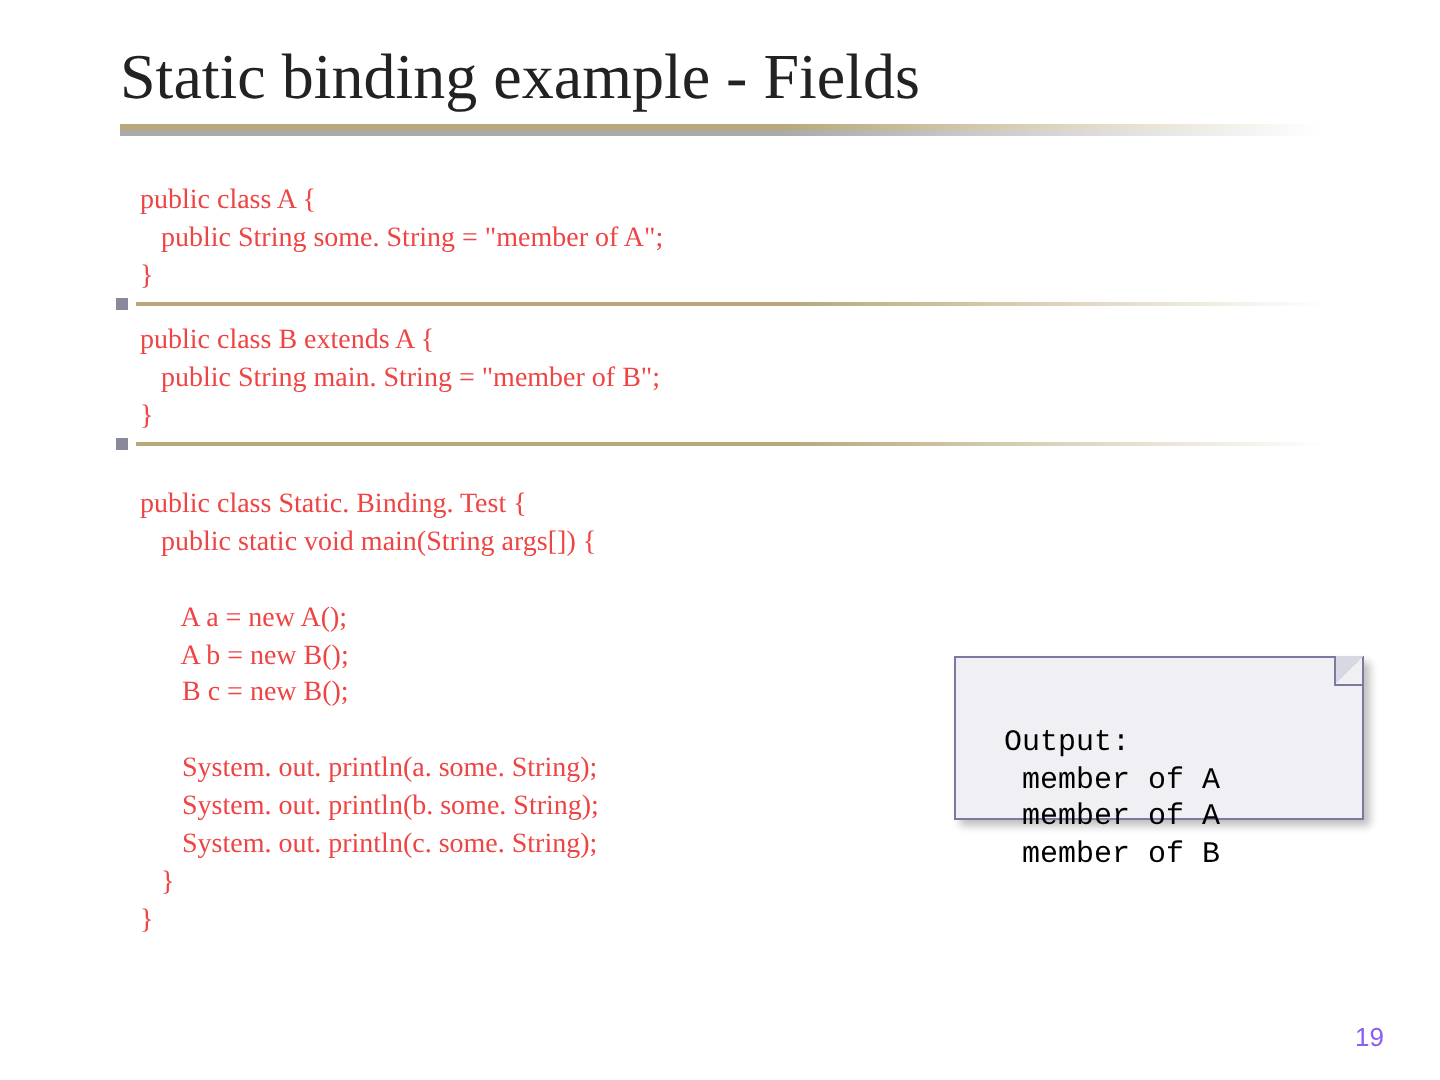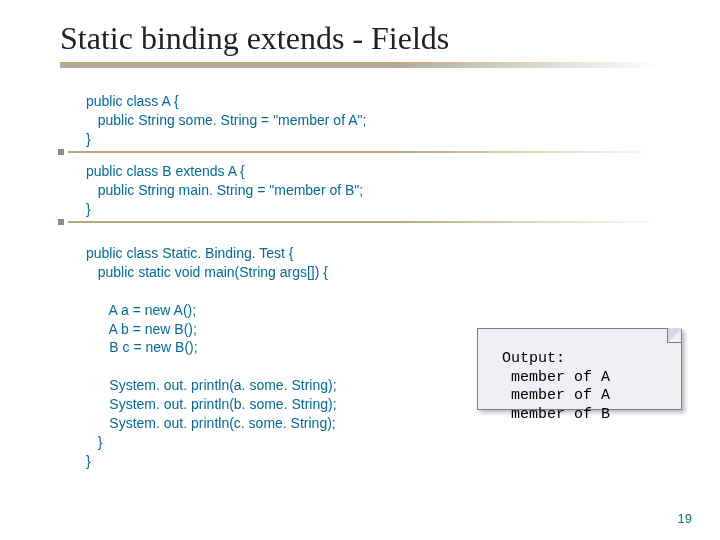--- a/index.html
+++ b/index.html
@@ -33,26 +33,25 @@
     background: linear-gradient(to right, #b8a87a 0%, #b8a87a 55%, rgba(184,168,122,0) 100%);
   }
   .title-underline .shadow {
     width: 100%;
     height: 3px;
     background: linear-gradient(to right, #aaa 0%, #aaa 55%, rgba(170,170,170,0) 100%);
   }
   .code-block {
     position: absolute;
     left: 70px;
-    font-family: Liberation Sans, sans-serif;
+    font-family: Liberation Serif, serif;
     font-size: 14px;
     line-height: 1.35;
     white-space: pre;
-    color: #0369a1;
-    margin-left: 16px;
+    color: #ef4444;
   }
   .code-a { top: 92px; }
   .code-b { top: 162px; }
   .code-main { top: 244px; }
   .bullet-row {
     position: absolute;
     left: 58px;
     width: 605px;
     height: 3px;
   }
@@ -78,47 +77,47 @@
     right: 38px;
     top: 328px;
     width: 205px;
     height: 82px;
     border: 1px solid #7a7aa0;
     background: #f0f0f4;
     box-shadow: 3px 3px 4px rgba(0,0,0,0.25);
     font-family: "Courier New", monospace;
     font-size: 15px;
     line-height: 1.25;
-    padding: 2px 6px 6px 6px;
+    padding: 15px 6px 6px 6px;
     box-sizing: border-box;
     white-space: pre;
   }
   .output-box .corner {
     position: absolute;
     right: -1px; top: -1px;
     width: 14px; height: 14px;
     background:
       linear-gradient(135deg, #d8d8e2 0 50%, transparent 50% 100%);
     border-left: 1px solid #7a7aa0;
     border-bottom: 1px solid #7a7aa0;
   }
   .page-num {
     position: absolute;
     right: 28px;
     bottom: 14px;
     font-size: 13px;
-    color: #0f766e;
+    color: #8b5cf6;
     font-family: Arial, sans-serif;
     text-align: right;
   }
 </style>
 </head>
 <body>
 
-<div class="title">Static binding extends - Fields</div>
+<div class="title">Static binding example - Fields</div>
 <div class="title-underline">
   <div class="grad"></div>
   <div class="shadow"></div>
 </div>
 
 <div class="code-block code-a">public class A {
    public String some. String = "member of A";
 }</div>
 
 <div class="bullet-row sep1">

